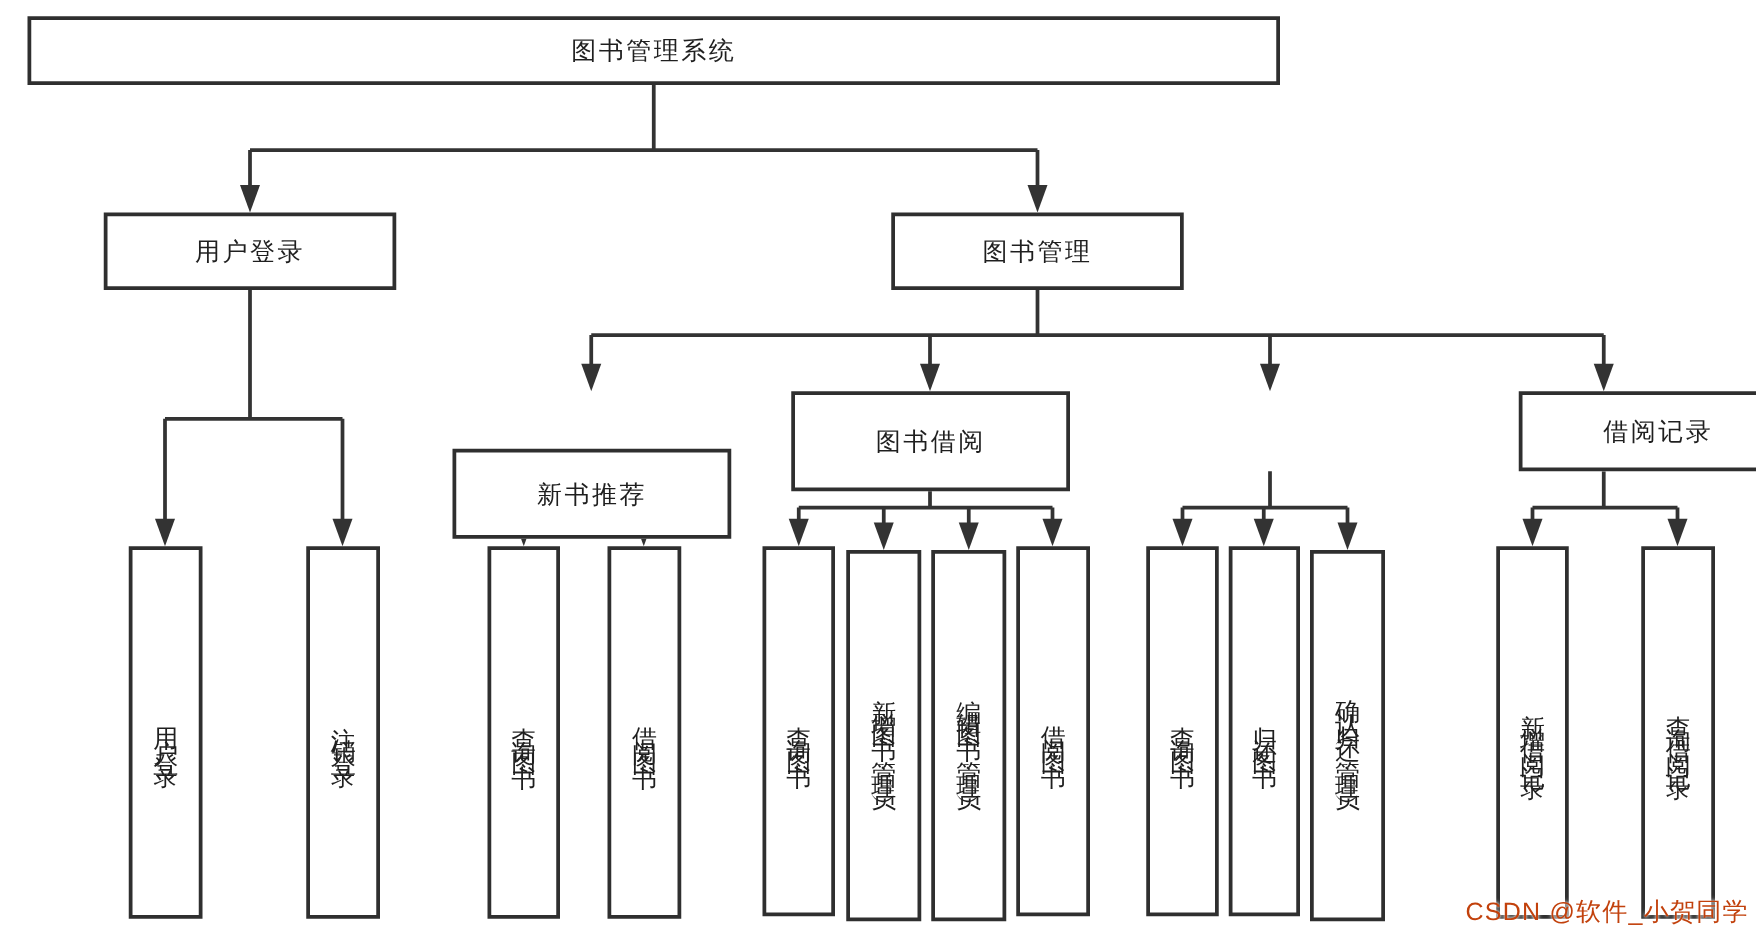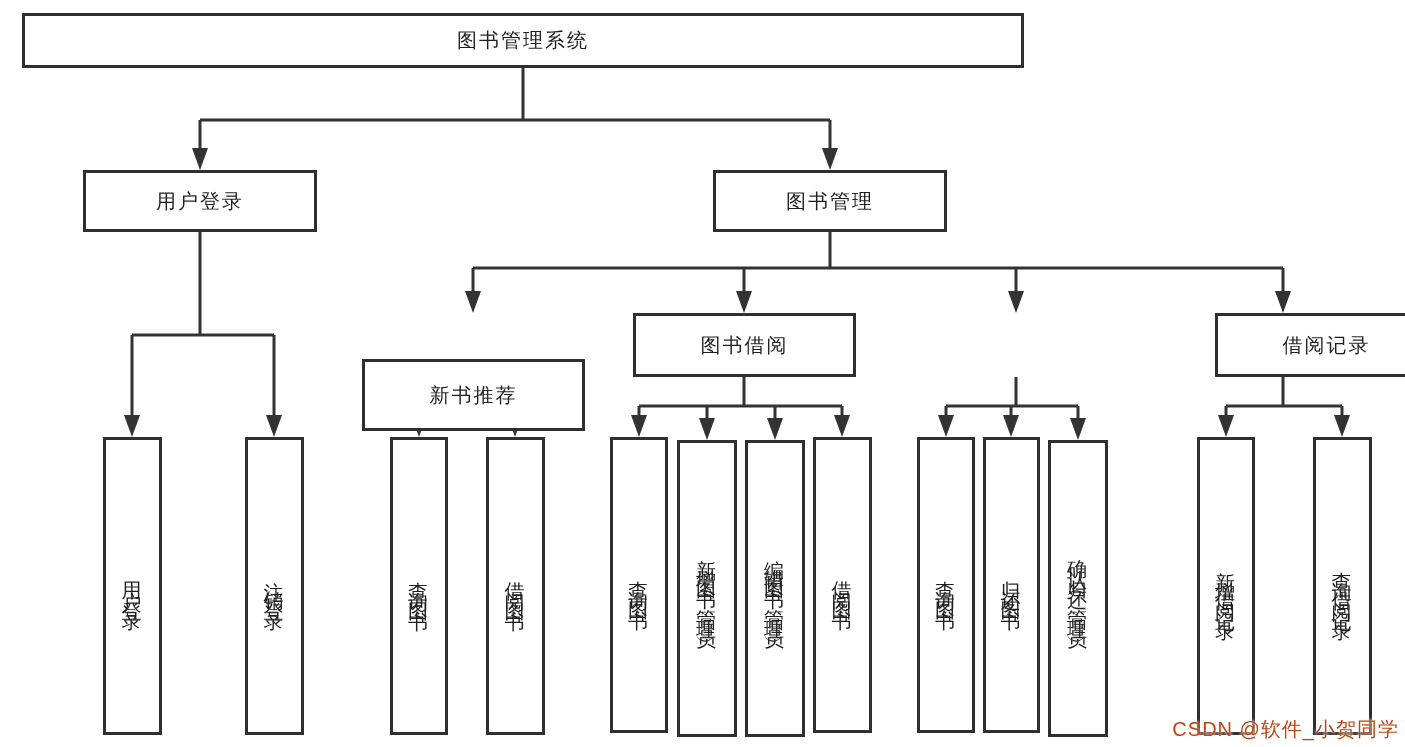--- a/index.html
+++ b/index.html
@@ -111,21 +111,21 @@
     </div>
     <div class="node" style="left: 83px; top: 170px; width: 234px; height: 62px;">
       <span>用户登录</span>
     </div>
     <div class="node" style="left: 713px; top: 170px; width: 234px; height: 62px;">
       <span>图书管理</span>
     </div>
     <div class="node" style="left: 362px; top: 313px; width: 223px; height: 72px; margin-top: 46px;">
       <span>新书推荐</span>
     </div>
-    <div class="node" style="left: 633px; top: 313px; width: 223px; height: 64px;">
+    <div class="node" style="left: 633px; top: 313px; width: 223px; height: 80px;">
       <span>图书借阅</span>
     </div>
     <div class="node" style="left: 1172px; top: 313px; width: 223px; height: 64px; margin-left: 43px;">
       <span>借阅记录</span>
     </div>
     <div class="node v" style="left: 103px; top: 437px; width: 59px; height: 298px;">
       <span>用户登录</span>
     </div>
     <div class="node v" style="left: 245px; top: 437px; width: 59px; height: 298px;">
       <span>注销登录</span>

